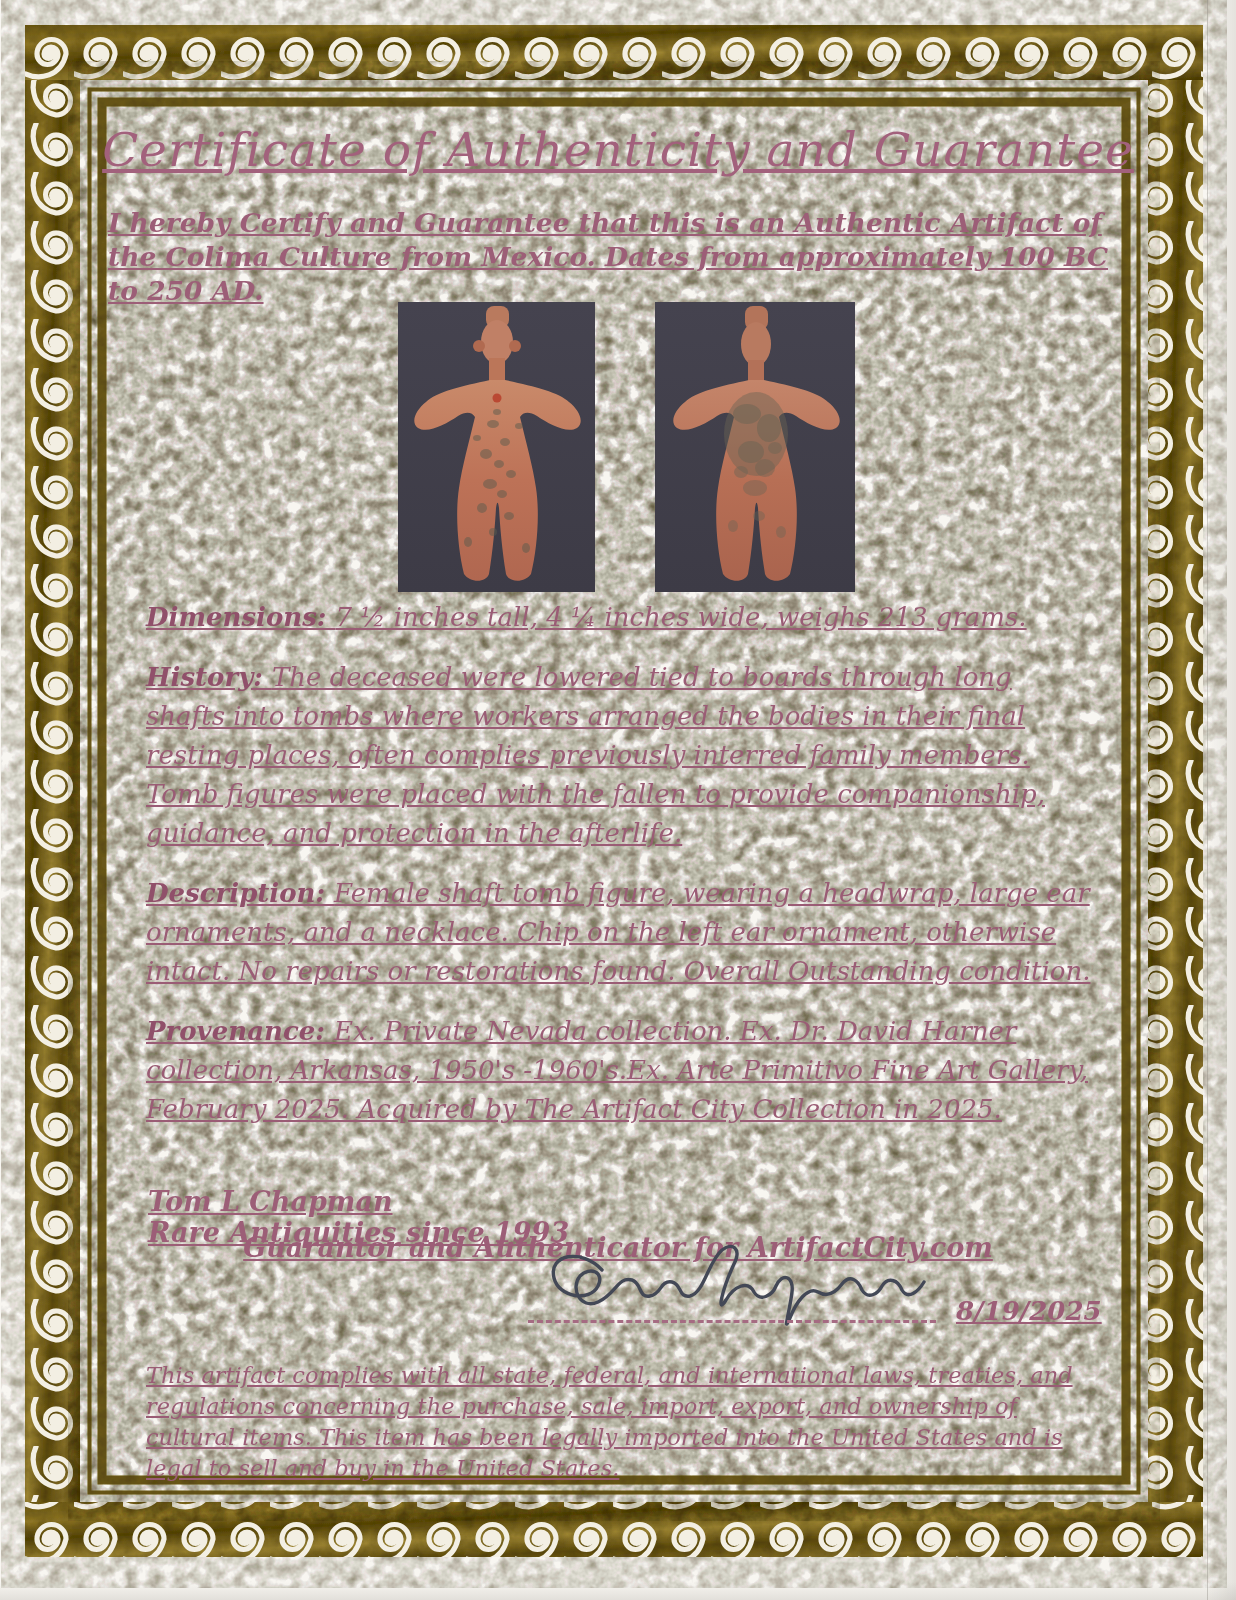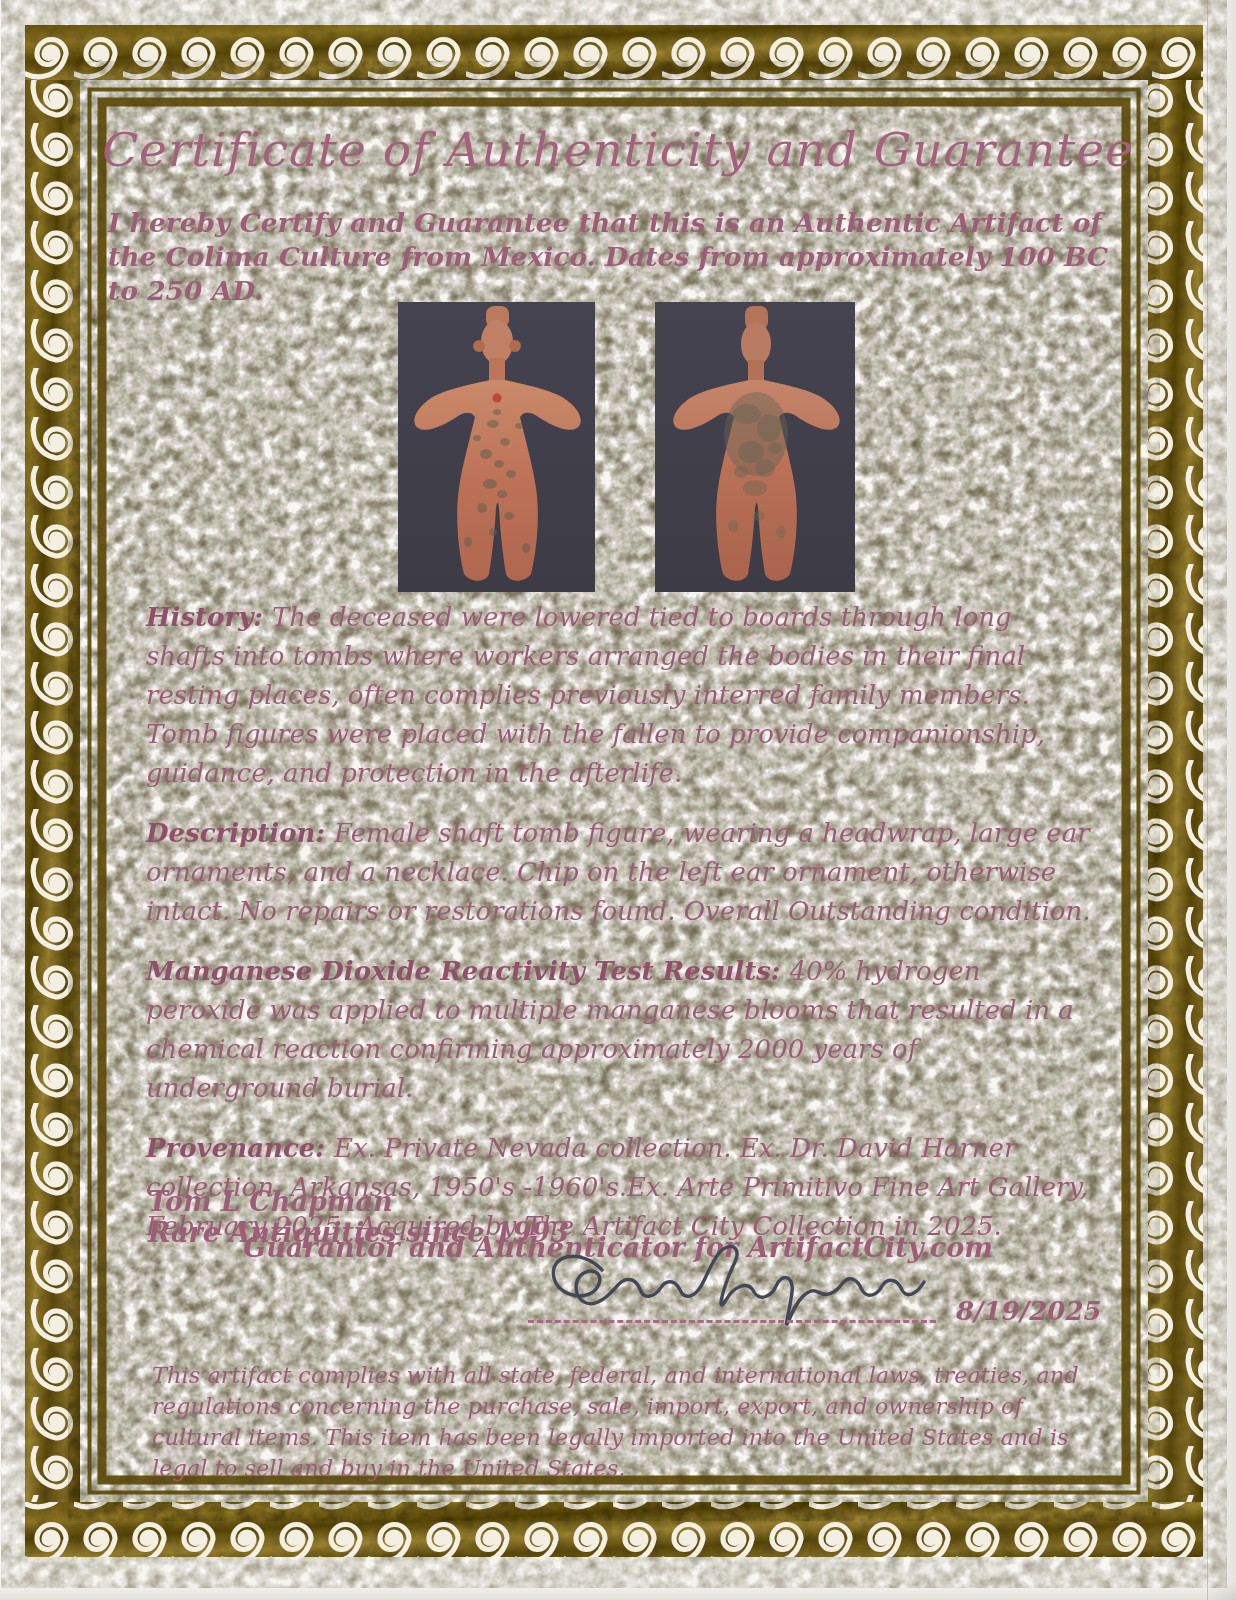--- a/index.html
+++ b/index.html
@@ -2,21 +2,21 @@
 <html><head>
 <meta charset="utf-8">
 <style>
   html,body{margin:0;padding:0;background:#e8e6e2;}
   #page{
     position:relative;width:1236px;height:1600px;margin:0 auto;
     background:#f8f6f1;overflow:hidden;
     font-family:"DejaVu Serif","Liberation Serif",serif;
     font-style:italic;color:#9a5c75;
   }
-  .abs{position:absolute;}
+  .abs{position:absolute;text-decoration:underline;}
   #border-svg{position:absolute;left:0;top:0;}
   .title{
     left:60px;top:122px;width:1116px;text-align:center;
     font-size:47px;letter-spacing:1px;color:#a2617c;font-weight:normal;
   }
   .intro{
     left:108px;top:206px;width:1020px;text-align:left;
     font-size:26.5px;line-height:34px;font-weight:bold;color:#9c5e77;
   }
   .body-copy{left:146px;top:598px;width:950px;font-size:26px;line-height:39px;}
@@ -29,21 +29,21 @@
   .guarantor{
     left:118px;top:1232px;width:1000px;text-align:center;
     font-size:27px;font-weight:bold;color:#9c5e77;
   }
   .sig-line{
     left:528px;top:1268px;width:408px;height:52px;
     border-bottom:3px dashed #a56b82;
   }
   .sig-date{left:956px;top:1296px;font-size:26px;font-weight:bold;color:#9c5e77;}
   .legal{
-    left:152px;top:1360px;width:952px;
+    left:146px;top:1360px;width:952px;
     font-size:22.5px;line-height:31px;color:#9a5c75;
   }
   .scan-edge-right{
     right:0;top:0;width:28px;height:100%;
     background:linear-gradient(to right, rgba(125,122,116,0) 0%, rgba(125,122,116,0.16) 100%);
     border-left:1px solid rgba(140,136,128,0.25);
   }
   .scan-edge-bottom{
     left:0;bottom:0;width:100%;height:18px;
     background:linear-gradient(to bottom, rgba(125,122,116,0) 0%, rgba(125,122,116,0.18) 100%);
@@ -188,23 +188,23 @@
         <ellipse cx="86" cy="170" rx="7" ry="6" opacity="0.45"></ellipse>
         <ellipse cx="120" cy="146" rx="7" ry="6" opacity="0.45"></ellipse>
         <ellipse cx="78" cy="224" rx="5" ry="6" opacity="0.4"></ellipse>
         <ellipse cx="126" cy="230" rx="5" ry="6" opacity="0.4"></ellipse>
         <ellipse cx="104" cy="214" rx="6" ry="5" opacity="0.4"></ellipse>
       </g>
     </g>
   </svg>
 
   <div class="abs body-copy">
+    <p><b>Dimensions: </b><span>7 ½ inches tall, 4 ¼ inches wide, weighs 213 grams.</span></p>
     <p><b>History: </b><span>The deceased were lowered tied to boards through long shafts into tombs where workers arranged the bodies in their final resting places, often complies previously interred family members. Tomb figures were placed with the fallen to provide companionship, guidance, and protection in the afterlife.</span></p>
     <p><b>Description: </b><span>Female shaft tomb figure, wearing a headwrap, large ear ornaments, and a necklace. Chip on the left ear ornament, otherwise intact. No repairs or restorations found. Overall Outstanding condition.</span></p>
-    <p><b>Manganese Dioxide Reactivity Test Results: </b><span>40% hydrogen peroxide was applied to multiple manganese blooms that resulted in a chemical reaction confirming approximately 2000 years of underground burial.</span></p>
     <p><b>Provenance: </b><span>Ex. Private Nevada collection. Ex. Dr. David Harner collection, Arkansas, 1950's -1960's.Ex. Arte Primitivo Fine Art Gallery, February 2025. Acquired by The Artifact City Collection in 2025.</span></p>
   </div>
 
   <div class="abs footer-row">
     <span>Tom L Chapman</span>
     <span>Rare Antiquities since 1993</span>
   </div>
   <div class="abs guarantor">Guarantor and Authenticator for ArtifactCity.com</div>
 
   <svg id="signature-svg" width="452" height="100" viewBox="0 0 452 100">

